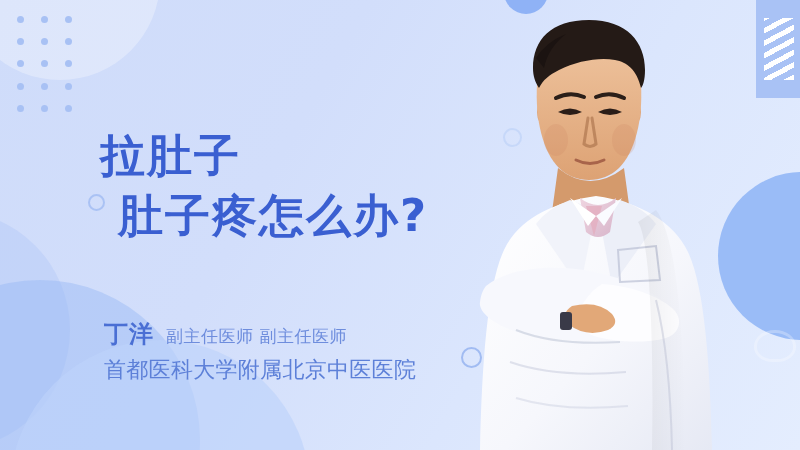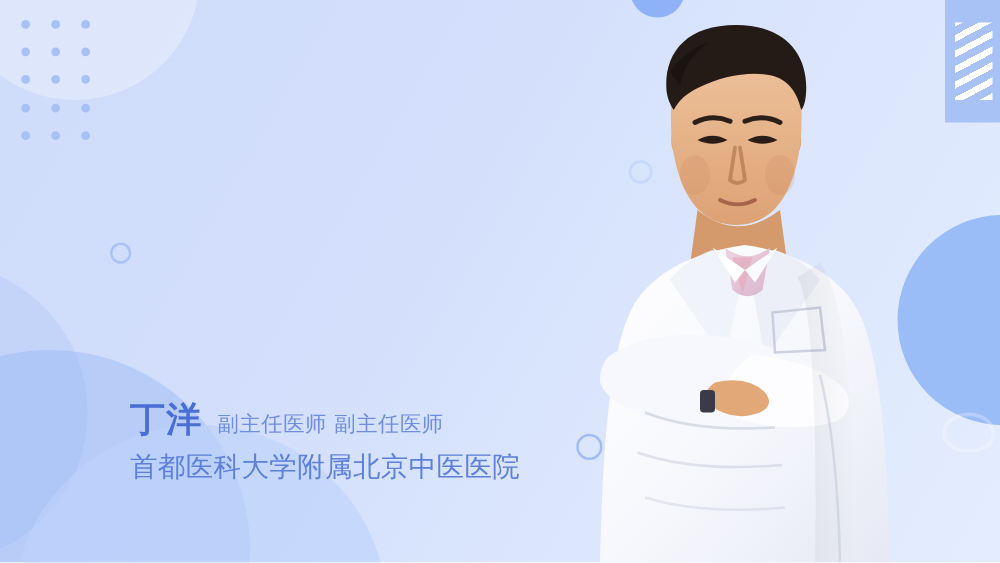--- a/index.html
+++ b/index.html
@@ -123,21 +123,21 @@
     left: 104px; top: 322px;
     width: 420px;
   }
   .doc-row-1 {
     white-space: nowrap;
     line-height: 1.0;
   }
   .doc-name {
     color: #4a6fd4;
     font-weight: 700;
-    font-size: 28px;
+    font-size: 24px;
     letter-spacing: 1px;
   }
   .doc-role {
     color: #6e8ddd;
     font-size: 17px;
     letter-spacing: 0.5px;
     margin-left: 7px;
   }
   .doc-hospital {
     color: #5d80d8;
@@ -297,20 +297,22 @@
       <path d="M168 118 l -4 26 q6 5 12 0 l -4 -26" fill="none" stroke="rgba(160,104,66,0.55)" stroke-width="3" stroke-linecap="round"></path>
 
       <path d="M156 160 q14 7 28 0" fill="none" stroke="#a8644a" stroke-width="3" stroke-linecap="round"></path>
 
       <ellipse cx="136" cy="140" rx="12" ry="16" fill="rgba(198,130,92,0.18)"></ellipse>
       <ellipse cx="204" cy="140" rx="12" ry="16" fill="rgba(198,130,92,0.18)"></ellipse>
     </svg>
   </div>
 
   <div class="text-col">
+    <div class="title-line">拉肚子</div>
+    <div class="title-line title-line-2">肚子疼怎么办?</div>
   </div>
 
   <div class="doctor-block">
     <div class="doc-row-1">
       <span class="doc-name">丁洋</span>
       <span class="doc-role">副主任医师 副主任医师</span>
     </div>
     <div class="doc-hospital">首都医科大学附属北京中医医院</div>
   </div>
 

